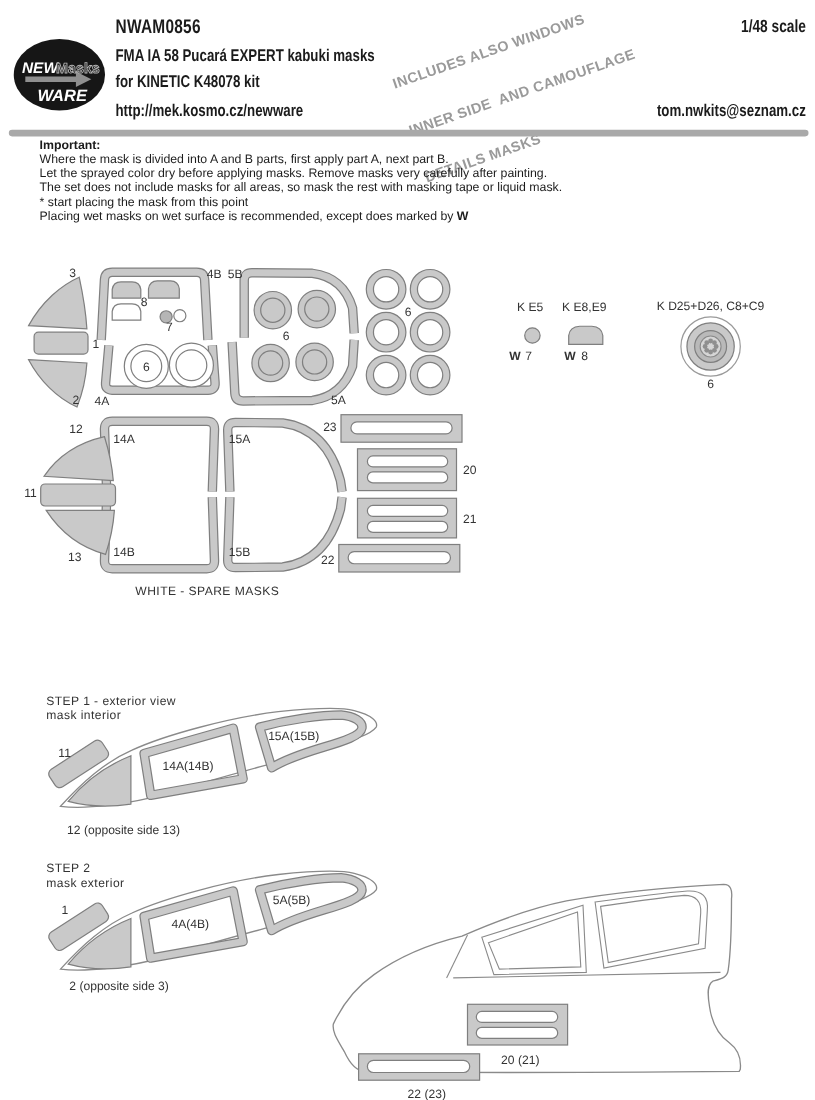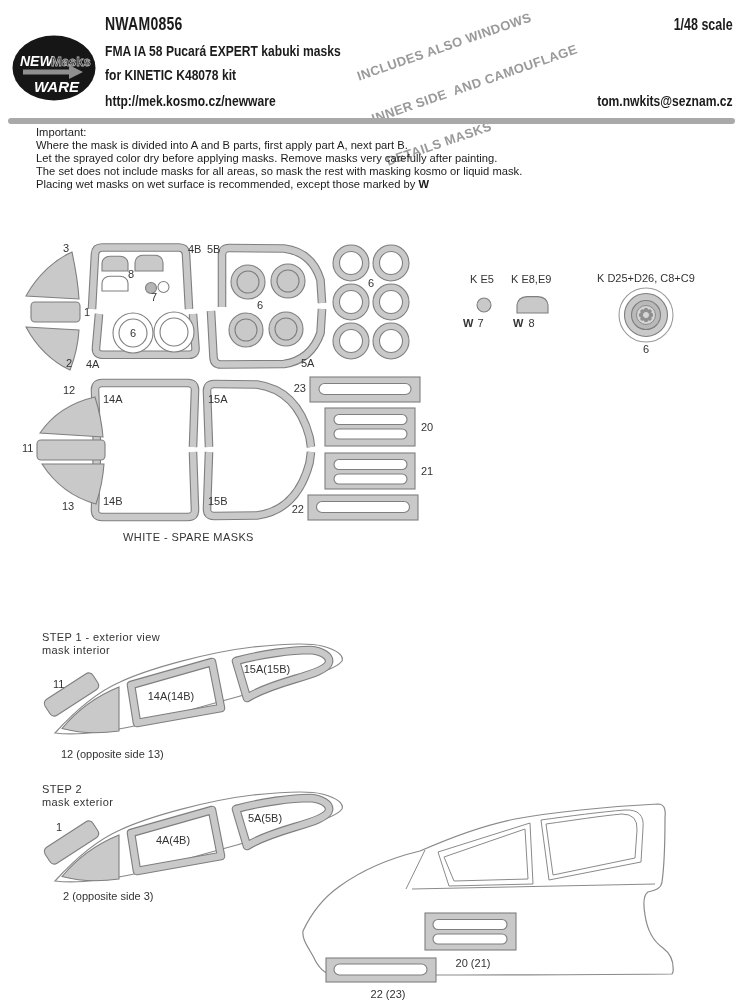--- a/index.html
+++ b/index.html
@@ -9,21 +9,21 @@
   
   .cond{font-weight:bold;white-space:nowrap;transform:scaleX(0.78);transform-origin:0 50%;}
   .condR{font-weight:bold;white-space:nowrap;transform:scaleX(0.78);transform-origin:100% 50%;}
   .code{font-size:18px;letter-spacing:.3px;}
   .tline{font-size:15.5px;}
   .note{color:#9a9a9a;font-weight:bold;font-size:13px;line-height:15px;
         transform:rotate(-19deg);transform-origin:0 100%;white-space:pre;letter-spacing:.4px;}
   .rule{left:8px;top:118px;width:727px;height:6px;background:#a9a9a9;border-radius:3px;}
   
   .imp{left:36px;top:126px;font-size:11.2px;line-height:12.9px;}
-  .imp .hd{font-weight:normal;}
+  .imp .hd{font-weight:bold;}
   .wsym{font-weight:900;letter-spacing:-1px;}
   
   svg text{font-family:"Liberation Sans",sans-serif;}
   .lbl{font-size:11px;fill:#333;}
   .cap{font-size:11px;fill:#333;letter-spacing:.4px;}
   .msk{fill:#c9c9c9;stroke:#7f7f7f;stroke-width:1.1;}
   .dmsk{fill:#b5b5b5;stroke:#7f7f7f;stroke-width:1.1;}
   .wht{fill:#ffffff;stroke:#7f7f7f;stroke-width:1.1;}
   .oln{fill:#ffffff;stroke:#8a8a8a;stroke-width:1.2;}
   .ln{fill:none;stroke:#8a8a8a;stroke-width:1;}
@@ -56,22 +56,23 @@
 
   <div class="abs condR" style="right:8px;top:16px;font-size:16px">1/48 scale</div>
   <div class="abs condR" style="right:8px;top:92px;font-size:15.5px">tom.nwkits@seznam.cz</div>
 
   <div class="abs rule"></div>
 
   <div class="abs imp" style="width:560px">
     <div class="hd">Important:</div>
     <div>Where the mask is divided into A and B parts, first apply part A, next part B.</div>
     <div>Let the sprayed color dry before applying masks. Remove masks very carefully after painting.</div>
-    <div>The set does not include masks for all areas, so mask the rest with masking kosmo or liquid mask.</div>
-    <div><span>Placing wet masks on wet surface is recommended, except those marked by </span><span class="wsym">W</span></div>
+    <div>The set does not include masks for all areas, so mask the rest with masking tape or liquid mask.</div>
+    <div>*  start placing the mask from this point</div>
+    <div><span>Placing wet masks on wet surface is recommended, except does marked by </span><span class="wsym">W</span></div>
   </div>
 
   <svg class="abs" style="left:0;top:0" width="741" height="1000" viewBox="0 0 741 1000">
     <defs>
       <path id="f4b" d="M92,309 L95,254 Q95.5,247.5 102,247.5 L179,247.5 Q185.5,247.5 186,254 L189,309"></path>
       <path id="f4a" d="M99,314 L96,348 Q95.5,354.5 102,354.8 L189,354.8 Q196,354.5 195.5,348 L193,314"></path>
       <path id="f5b" d="M222,307 L222,255 Q222,248 229,248 L284,248.5 Q312,252 320.5,280 L322,303"></path>
       <path id="f5a" d="M211,311 L213.5,357.5 Q214,364.5 221,364.5 L284,364 Q311,360 320.5,333 L322,309"></path>
       <path id="f14a" d="M97,447 L95,390 Q95,383 102,383 L188,383 Q195,383 195,390 L193,447"></path>
       <path id="f14b" d="M97,452 L95,510 Q95,517 102,517 L188,517 Q195,517 195,510 L193,452"></path>

